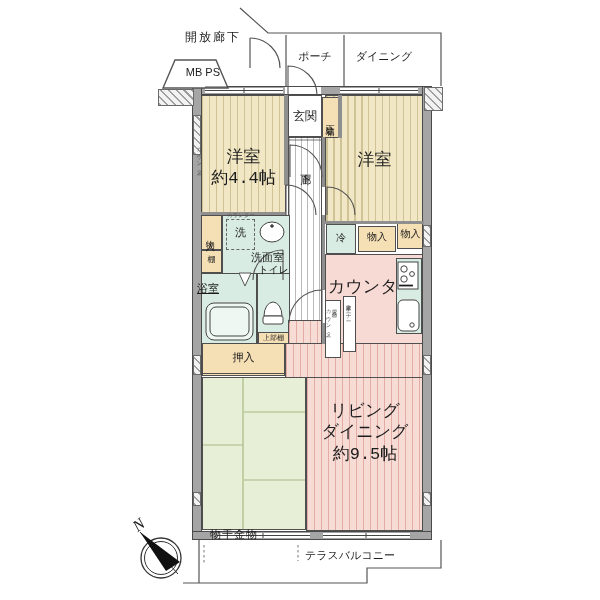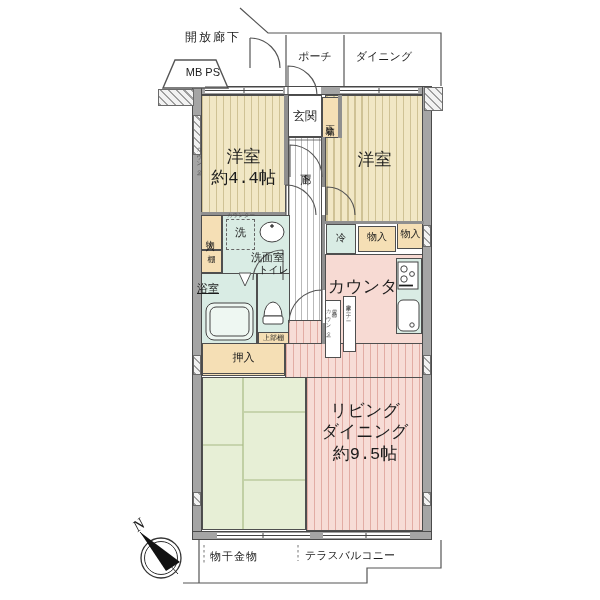--- a/index.html
+++ b/index.html
@@ -203,17 +203,17 @@
   <div class="lbl f10" style="left:397px;top:228px;width:27px;">物入</div>
   <div class="lbl f13" style="left:328px;top:277px;width:66px;">カウンター</div>
 
   <div class="lbl f11" style="left:202px;top:351px;width:83px;text-align:center;">押入</div>
   <div class="lbl f13" style="left:307px;top:401px;width:116px;">
     <div>リビング</div>
     <div>ダイニング</div>
     <div>約9.5帖</div>
   </div>
 
-  <div class="lbl f11" style="left:206px;top:550px;width:56px;letter-spacing:1px;">物干金物</div>
+  <div class="lbl f11" style="left:206px;top:528px;width:56px;letter-spacing:1px;">物干金物</div>
   <div class="lbl f11" style="left:300px;top:549px;width:100px;">テラスバルコニー</div>
   <div class="lbl nmark" style="left:129px;top:515px;width:20px;">N</div>
 
 </div>
 
 </body></html>

